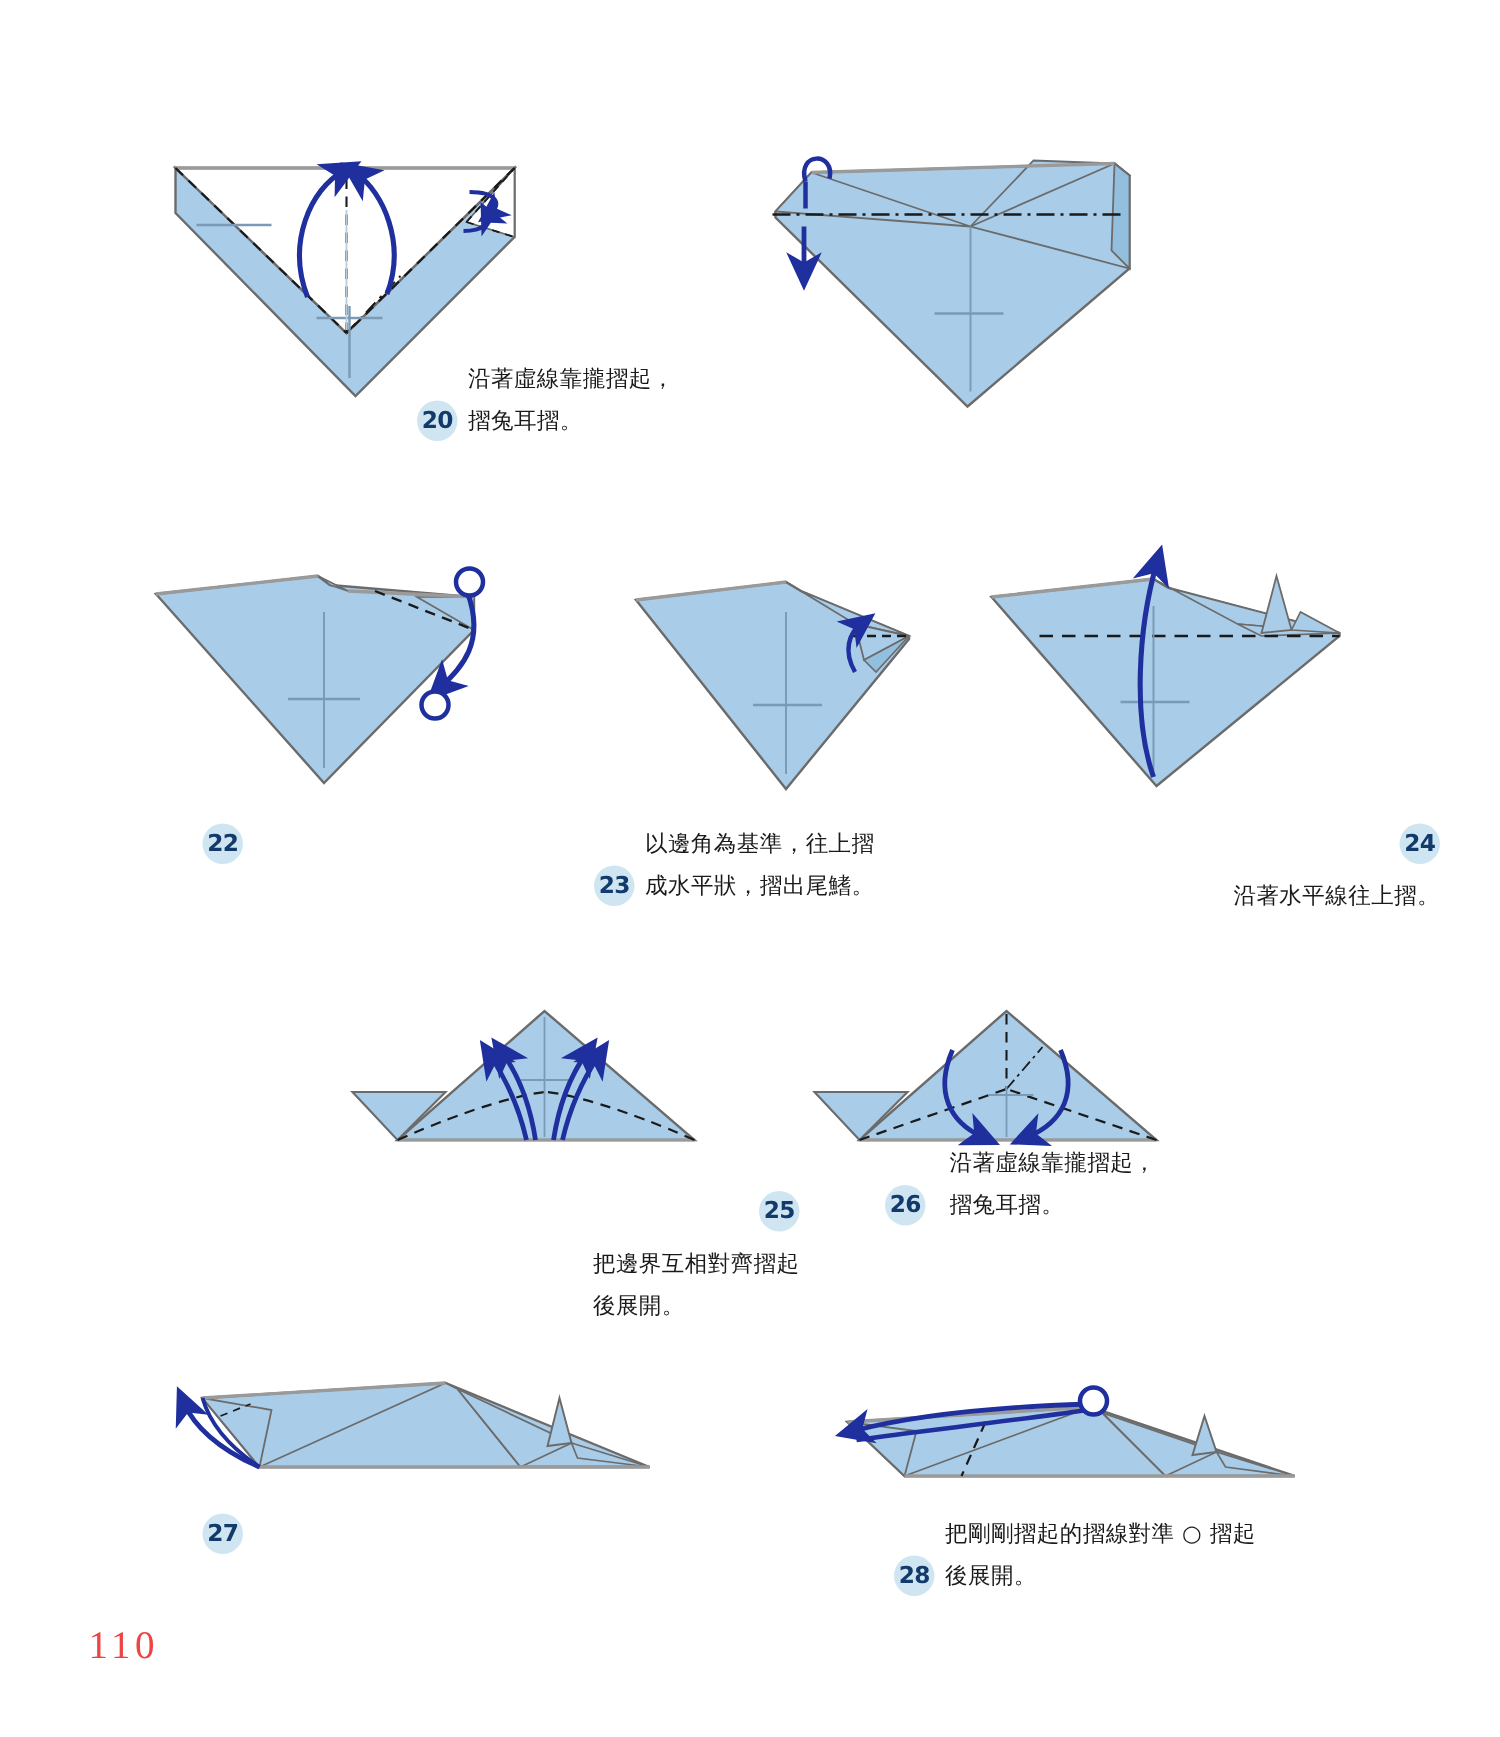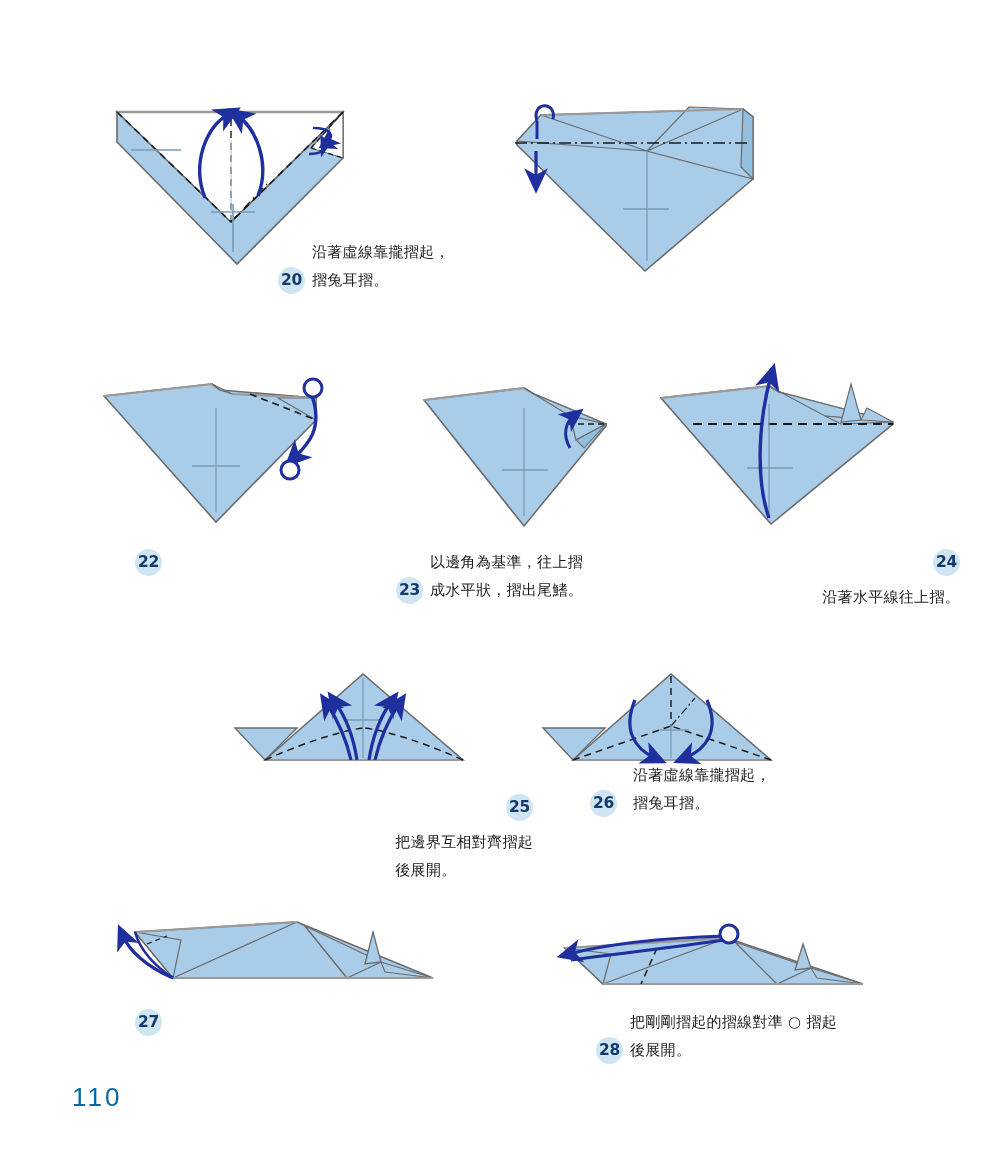--- a/index.html
+++ b/index.html
@@ -51,26 +51,26 @@
   .caption-text {
     font-size: 15px;
     line-height: 28px;
     color: #1a1a1a;
     white-space: pre-line;
     font-family: "DejaVu Sans", "Liberation Sans", sans-serif;
     letter-spacing: 0.3px;
   }
   .page-number {
     position: absolute;
-    left: 72px;
+    left: 59px;
     top: 1082px;
     font-size: 26px;
-    color: #0369a1;
+    color: #ef4444;
     letter-spacing: 3px;
-    font-family: Liberation Sans, sans-serif;
+    font-family: Liberation Serif, serif;
   }
   .circ-marker {
     fill: #ffffff;
     stroke: #1f2f9e;
     stroke-width: 3;
   }
 </style>
 </head>
 <body>
 

